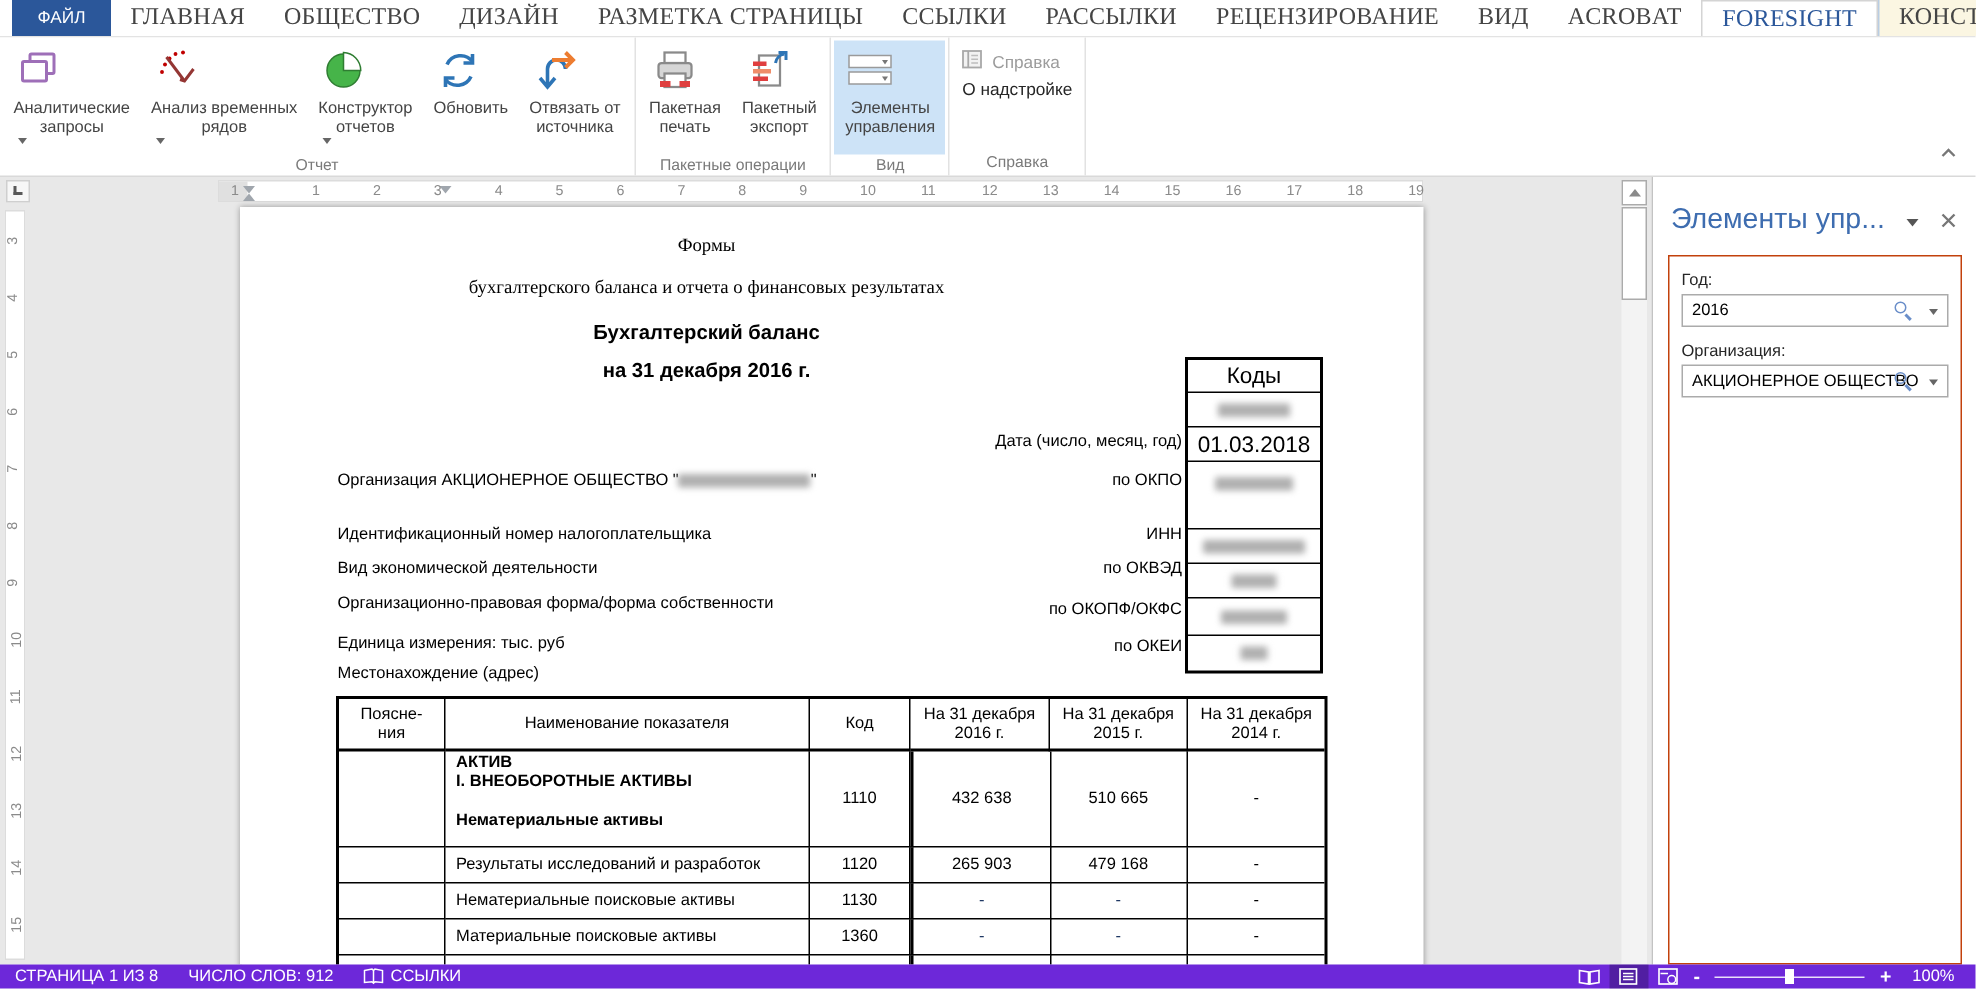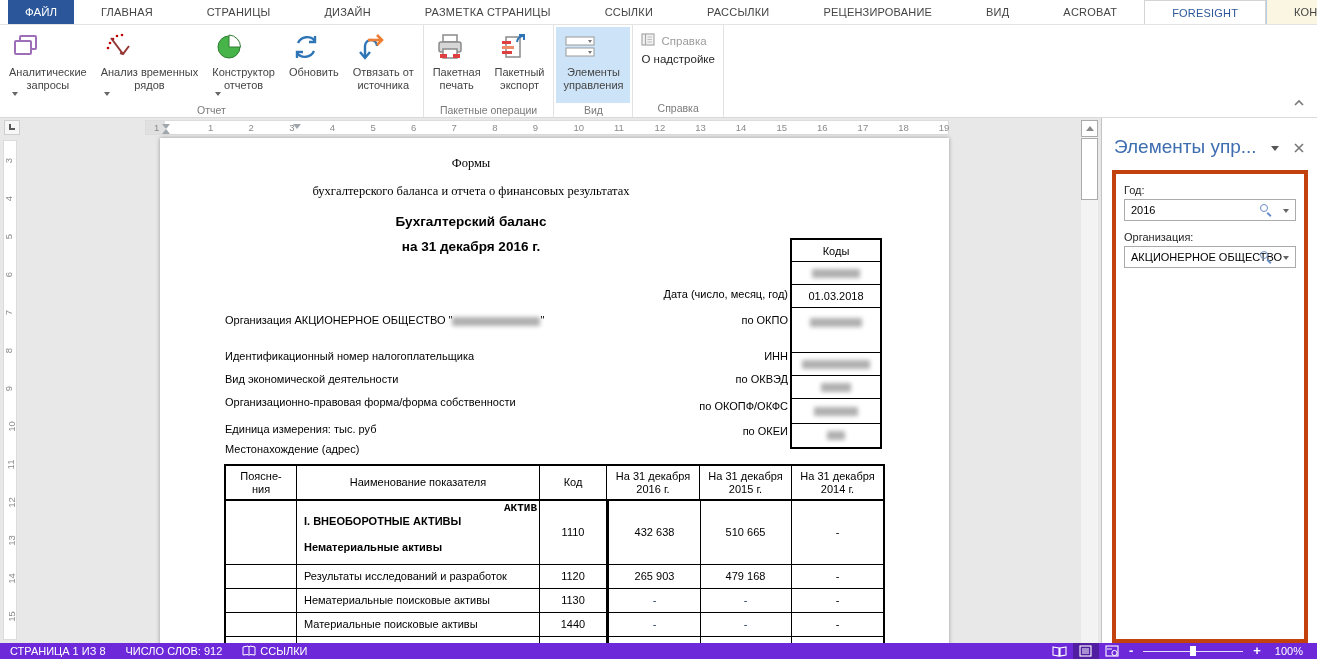--- a/index.html
+++ b/index.html
@@ -4,22 +4,22 @@
 <style>
   * { margin:0; padding:0; box-sizing:border-box; }
   html,body { width:1317px; height:659px; overflow:hidden;
     font-family:"Liberation Sans", sans-serif; background:#fff; }
 
   
   .tabbar { position:absolute; left:0; top:0; width:1317px; height:25px;
     background:#fff; display:flex; align-items:stretch; border-bottom:1px solid #e3e3e3; }
   .file-tab { background:#2b579a; color:#fff; font-size:11.5px; display:flex;
     align-items:center; padding:0 17px; margin-left:8px; cursor:pointer; }
-  .rtab { display:flex; align-items:center; padding:0 27px; font-size:11px;
-    color:#444; letter-spacing:.2px; cursor:pointer; white-space:nowrap; }
+  .rtab { display:flex; align-items:center; padding:0 13px; font-size:16px;
+    color:#444; letter-spacing:.2px; cursor:pointer; white-space:nowrap;font-family:Liberation Serif, serif; }
   .rtab.active { color:#2b579a; background:#fff; border:1px solid #d4d4d4;
     border-bottom:none; }
   .ctx-group { display:flex; background:#fbf6e2; border-left:1px solid #b9cde4; }
 
   
   .ribbon { position:absolute; left:0; top:25px; width:1317px; height:93px;
     background:#fff; border-bottom:1px solid #d9d9d9; display:flex; }
   .rgroup { position:relative; display:flex; flex-direction:column; height:100%;
     border-right:1px solid #e2e2e2; padding:2px 2px 0 2px; }
   .rgroup-buttons { flex:1; display:flex; align-items:flex-start; }
@@ -65,40 +65,40 @@
 
   .doc-center { position:absolute; left:64px; width:494px; text-align:center; }
   .serif { font-family:"Liberation Serif", serif; font-size:12.5px; }
   .b14 { font-weight:bold; font-size:13.5px; }
   .doc-left { position:absolute; left:65px; font-size:11px; }
   .doc-rightlbl { position:absolute; width:563px; left:65px; text-align:right; font-size:11px; }
 
   .codes { position:absolute; left:630px; top:100px; width:92px;
     border:2px solid #000; display:flex; flex-direction:column; background:#fff; }
   .codes .crow { border-bottom:1px solid #000; display:flex; align-items:center;
-    justify-content:center; font-size:11px; }
+    justify-content:center; font-size:15px; }
   .codes .crow:last-child { border-bottom:none; }
 
   .redact { display:inline-block; height:9px; background:#b0b0b0;
     filter:blur(2px); border-radius:1px; vertical-align:middle; }
 
   .mtable { position:absolute; left:64px; top:326px; display:grid;
     grid-template-columns:71px 243px 67px 93px 92px 91px; border:2px solid #000;
     background:#fff; font-size:11px; }
   .mc { border-right:1px solid #000; border-bottom:1px solid #000; display:flex;
     align-items:center; justify-content:center; text-align:center; padding:1px 2px;
     white-space:pre-line; line-height:13px; }
   .mc:nth-child(6n) { border-right:none; }
   .mc.hd { border-bottom-width:2px; }
   .mc.thickl { border-left:2px solid #000; margin-right:-1px; }
   .mc.nm { justify-content:flex-start; text-align:left; padding-left:7px; }
   .dash-blue { color:#1f3864; }
   .r0name { flex-direction:column; align-items:stretch; justify-content:center;
     font-weight:bold; padding-left:2px; }
-  .r0name .c { text-align:right;font-family:Liberation Mono, monospace; }
+  .r0name .c { text-align:left; }
   .r0name .l { text-align:left; }
 
   
   .vscroll { position:absolute; left:1081px; top:2px; width:17px; height:523px;
     background:#f3f3f3; }
   .vs-btn { width:17px; height:17px; background:#fff; border:1px solid #ababab;
     display:flex; align-items:center; justify-content:center; cursor:pointer; }
   .vs-up-arrow { width:0; height:0; border-left:4px solid transparent;
     border-right:4px solid transparent; border-bottom:5px solid #8a8a8a; }
   .vs-thumb { position:absolute; left:0; top:18px; width:17px; height:62px;
@@ -107,21 +107,21 @@
   
   .pane { position:absolute; left:1101px; top:118px; width:216px; height:525px;
     background:#fff; border-left:1px solid #c3c3c3; }
   .pane-title { position:absolute; left:12px; top:18px; font-size:19px;
     color:#3e6db0; font-weight:400; white-space:nowrap; }
   .pane-menu { position:absolute; right:38px; top:28px; width:0; height:0;
     border-left:4px solid transparent; border-right:4px solid transparent;
     border-top:5px solid #555; cursor:pointer; }
   .pane-close { position:absolute; right:12px; top:22px; cursor:pointer; }
   .pane-box { position:absolute; left:10px; top:52px; width:196px; height:473px;
-    border:4px solid #c2410c; padding:10px 8px; }
+    border:1px solid #c2410c; padding:10px 8px; }
   .pane-lbl { font-size:11px; color:#262626; margin-bottom:3px; }
   .combo { position:relative; height:22px; border:1px solid #ababab; background:#fff;
     display:flex; align-items:center; padding:0 40px 0 6px; font-size:11px;
     margin-bottom:10px; cursor:text; white-space:nowrap; overflow:hidden; }
   .combo .mag { position:absolute; right:22px; top:4px; width:13px; height:13px;
     cursor:pointer; }
   .mag .lens { position:absolute; left:0; top:0; width:8px; height:8px;
     border:1.6px solid #6a8ec9; border-radius:50%; }
   .mag .handle { position:absolute; left:8px; top:8px; width:5px; height:1.8px;
     background:#6a8ec9; transform:rotate(45deg); transform-origin:0 0; }
@@ -146,21 +146,21 @@
   .zoom-thumb { position:absolute; left:47px; top:3px; width:6px; height:10px;
     background:#fff; cursor:grab; }
   .zbtn { font-size:13px; font-weight:bold; cursor:pointer; padding:0 4px; line-height:14px; }
 </style>
 </head>
 <body>
 
 <div class="tabbar">
   <div class="file-tab">ФАЙЛ</div>
   <div class="rtab">ГЛАВНАЯ</div>
-  <div class="rtab">СТРАНИЦЫ</div>
+  <div class="rtab">ОБЩЕСТВО</div>
   <div class="rtab">ДИЗАЙН</div>
   <div class="rtab">РАЗМЕТКА СТРАНИЦЫ</div>
   <div class="rtab">ССЫЛКИ</div>
   <div class="rtab">РАССЫЛКИ</div>
   <div class="rtab">РЕЦЕНЗИРОВАНИЕ</div>
   <div class="rtab">ВИД</div>
   <div class="rtab">ACROBAT</div>
   <div class="rtab active">FORESIGHT</div>
   <div class="ctx-group">
     <div class="rtab">КОНСТРУКТОР</div>
@@ -414,21 +414,21 @@
 
       <div class="mc" style="height:24px"></div>
       <div class="mc nm">Нематериальные поисковые активы</div>
       <div class="mc">1130</div>
       <div class="mc thickl dash-blue">-</div>
       <div class="mc dash-blue">-</div>
       <div class="mc">-</div>
 
       <div class="mc" style="height:24px"></div>
       <div class="mc nm">Материальные поисковые активы</div>
-      <div class="mc">1440</div>
+      <div class="mc">1360</div>
       <div class="mc thickl dash-blue">-</div>
       <div class="mc dash-blue">-</div>
       <div class="mc">-</div>
 
       <div class="mc" style="height:24px"></div>
       <div class="mc nm">Основные средства</div>
       <div class="mc">1150</div>
       <div class="mc thickl">136 015</div>
       <div class="mc">135 800</div>
       <div class="mc">-</div>

